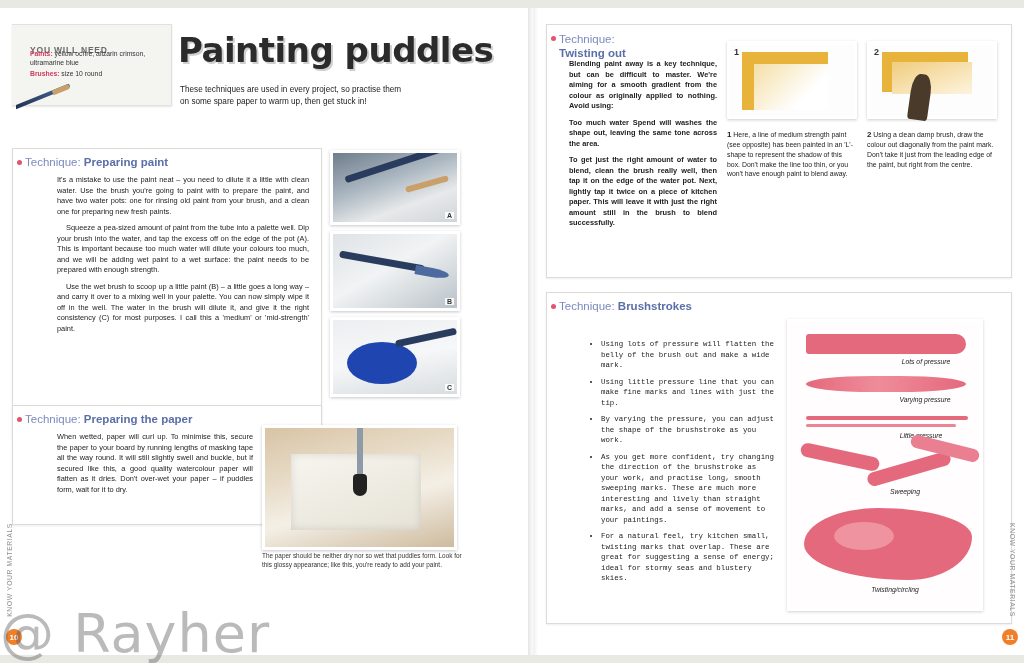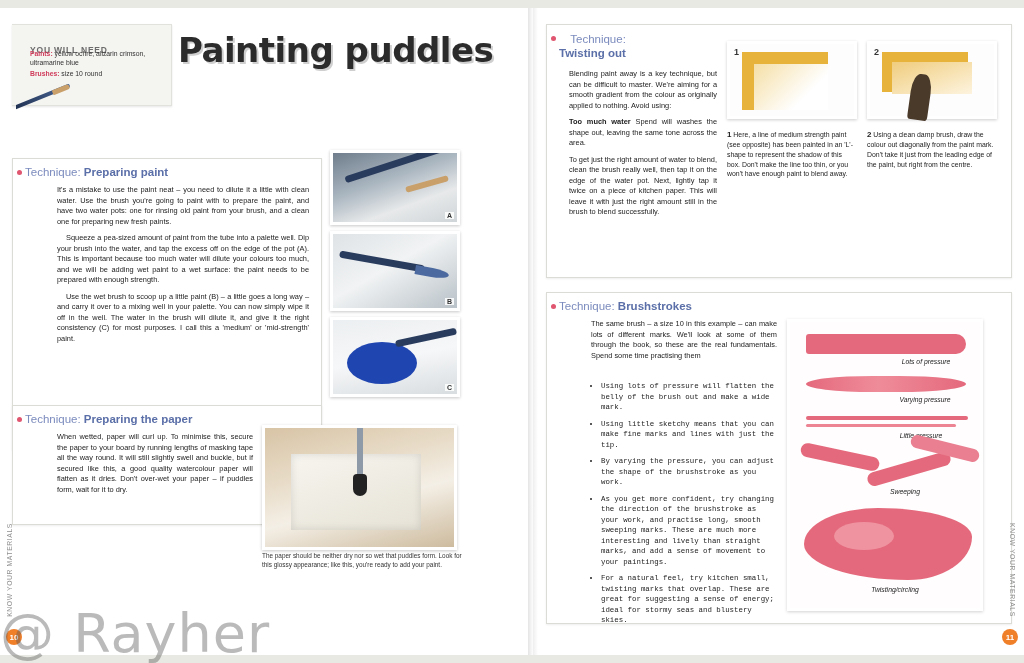--- a/index.html
+++ b/index.html
@@ -68,33 +68,33 @@
 
   
   .tbox {
     position:absolute;
     background:#ffffff;
     border:1px solid #dcdcd6;
     box-shadow:0 1px 2px rgba(0,0,0,0.07);
   }
   .tbox-head {
     position:absolute; left:12px; top:7px;
-    font-size:11.5px; color:#5b6fa8; font-weight:bold;text-align:right;
+    font-size:11.5px; color:#5b6fa8; font-weight:bold;
   }
   .tbox-head .lab { color:#7b8bbd; font-weight:normal; }
   .tbox-bullet {
     position:absolute; left:4px; top:11px; width:5px; height:5px;
     background:#e0556f; border-radius:50%;
   }
   .tbody { position:absolute; font-size:7.4px; line-height:1.42; color:#222; }
   .tbody p { margin:0 0 6px 0; text-align:justify; }
   .tbody p.ind { text-indent:9px; }
 
   
-  #box-prep-paint { left:12px; top:158px; width:310px; height:292px; }
+  #box-prep-paint { left:12px; top:148px; width:310px; height:292px; }
   #box-prep-paper { left:12px; top:405px; width:310px; height:120px; }
 
   
   .photo {
     position:absolute; border:3px solid #fff; box-shadow:0 1px 3px rgba(0,0,0,0.22);
     overflow:hidden;
   }
   .photo .plabel {
     position:absolute; right:3px; bottom:3px; font-size:7px; font-weight:bold; color:#333;
     background:rgba(255,255,255,0.85); padding:0 2px;
@@ -182,20 +182,21 @@
       <div class="ywn-line ywn-l1">
         <b>Paints:</b><span> yellow ochre, alizarin crimson, ultramarine blue</span>
       </div>
       <div class="ywn-line ywn-l2">
         <b>Brushes:</b><span> size 10 round</span>
       </div>
       <div class="ywn-brush"></div>
     </div>
 
     <div class="title">Painting puddles</div>
+    <div class="intro">These techniques are used in every project, so practise them on some spare paper to warm up, then get stuck in!</div>
 
     <div class="tbox" id="box-prep-paint">
       <div class="tbox-bullet"></div>
       <div class="tbox-head">
         <span class="lab">Technique:</span>
         <span>Preparing paint</span>
       </div>
       <div class="tbody" style="left:44px; top:26px; width:252px;">
         <p>It's a mistake to use the paint neat – you need to dilute it a little with clean water. Use the brush you're going to paint with to prepare the paint, and have two water pots: one for rinsing old paint from your brush, and a clean one for preparing new fresh paints.</p>
         <p class="ind">Squeeze a pea-sized amount of paint from the tube into a palette well. Dip your brush into the water, and tap the excess off on the edge of the pot (A). This is important because too much water will dilute your colours too much, and we will be adding wet paint to a wet surface: the paint needs to be prepared with enough strength.</p>
@@ -243,21 +244,21 @@
 
   <div class="page page-right">
 
     <div class="tbox" id="box-blending">
       <div class="tbox-bullet"></div>
       <div class="tbox-head" style="line-height:1.25;">
         <span class="lab">Technique:</span><br>
         <span>Twisting out</span>
       </div>
 
-      <div class="tbody" style="left:22px; top:44px; width:148px;">
+      <div class="tbody" style="left:22px; top:34px; width:148px;font-weight:bold;">
         <p>Blending paint away is a key technique, but can be difficult to master. We're aiming for a smooth gradient from the colour as originally applied to nothing. Avoid using:</p>
         <p>
           <b>Too much water</b><span>  Spend will washes the shape out, leaving the same tone across the area.</span>
         </p>
         <p>To get just the right amount of water to blend, clean the brush really well, then tap it on the edge of the water pot. Next, lightly tap it twice on a piece of kitchen paper. This will leave it with just the right amount still in the brush to blend successfully.</p>
       </div>
 
       <div class="stepimg" style="left:180px; top:16px; width:130px; height:78px;">
         <div style="position:absolute; left:12px; top:8px; width:86px; height:12px; background:#e8b33a;"></div>
         <div style="position:absolute; left:12px; top:8px; width:12px; height:58px; background:#e8b33a;"></div>
@@ -282,24 +283,23 @@
     </div>
 
     <div class="tbox" id="box-brush">
       <div class="tbox-bullet"></div>
       <div class="tbox-head">
         <span class="lab">Technique:</span>
         <span>Brushstrokes</span>
       </div>
 
       <div class="tbody" style="left:44px; top:26px; width:186px;">
-        <p>The same brush – a size 10 in this example – can make lots of different marks. We'll look at some of them through the book, so these are the real fundamentals. Spend some time practising them</p>
         <ul class="blist">
           <li>Using lots of pressure will flatten the belly of the brush out and make a wide mark.</li>
-          <li>Using little sketchy means that you can make fine marks and lines with just the tip.</li>
+          <li>Using little pressure line that you can make fine marks and lines with just the tip.</li>
           <li>By varying the pressure, you can adjust the shape of the brushstroke as you work.</li>
           <li>As you get more confident, try changing the direction of the brushstroke as your work, and practise long, smooth sweeping marks. These are much more interesting and lively than straight marks, and add a sense of movement to your paintings.</li>
           <li>For a natural feel, try kitchen small, twisting marks that overlap. These are great for suggesting a sense of energy; ideal for stormy seas and blustery skies.</li>
         </ul>
       </div>
 
       <div id="swatch-panel">
 
         <div class="stroke" style="left:16px; top:12px; width:160px; height:20px; border-radius:12px 40px 40px 12px; background:#e4697c;"></div>
         <div class="swlabel" style="left:86px; top:36px; width:100px;">Lots of pressure</div>

